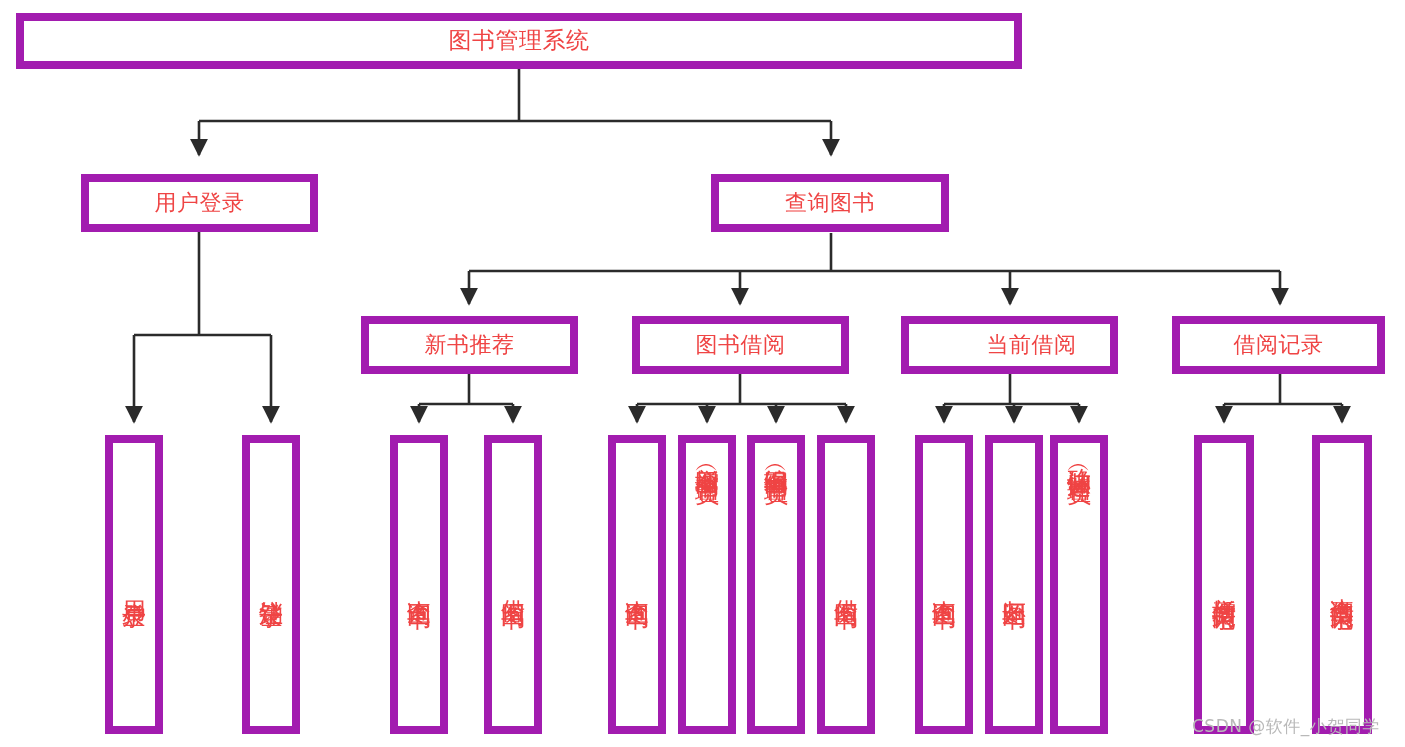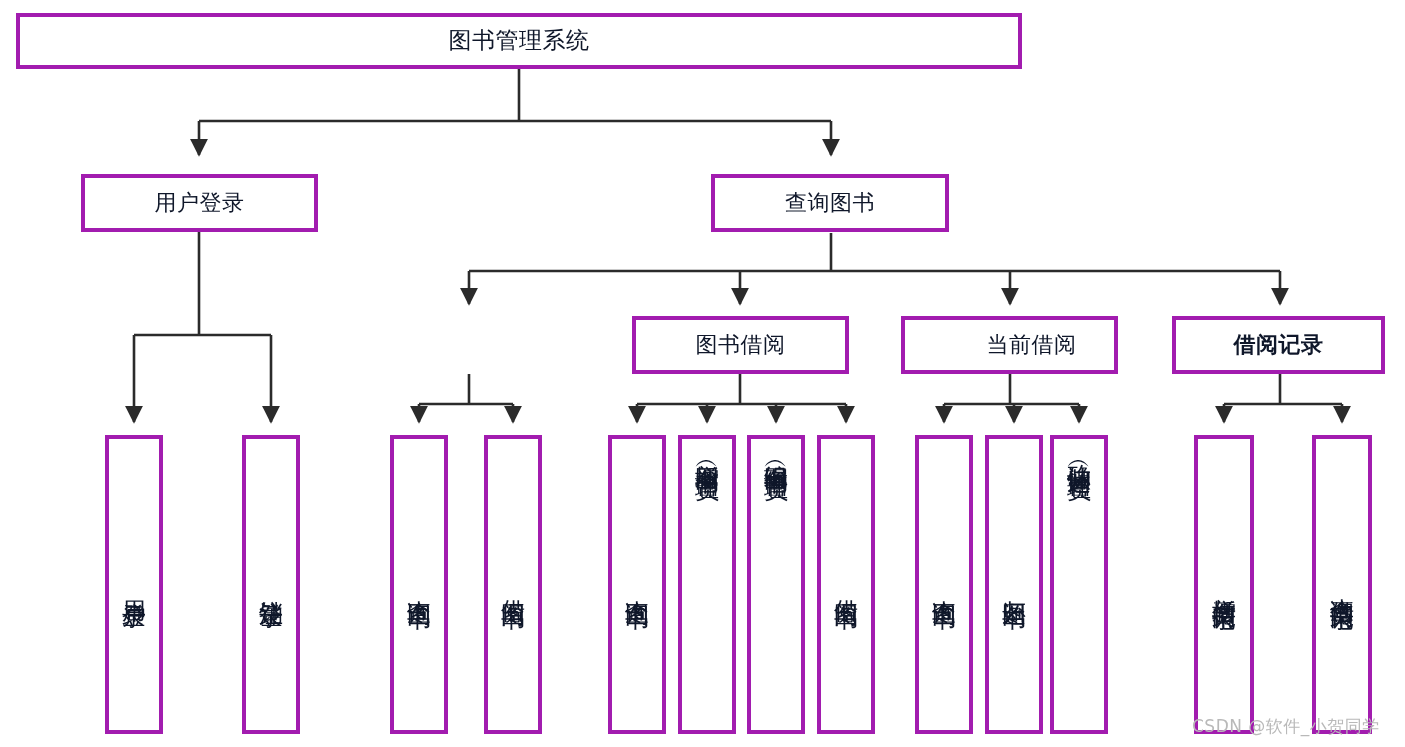--- a/index.html
+++ b/index.html
@@ -22,26 +22,26 @@
     position: absolute;
     left: 0;
     top: 0;
     width: 1405px;
     height: 747px;
     pointer-events: none;
   }
   .node {
     position: absolute;
     box-sizing: border-box;
-    border: 4px solid #a21caf;
+    border: 8px solid #a21caf;
     background: #ffffff;
     display: flex;
     align-items: center;
     justify-content: center;
-    color: #0f172a;
+    color: #ef4444;
   }
   .node .label {
     display: block;
     text-align: center;
     line-height: 1.12;
   }
   
   .node.horiz .label {
     writing-mode: horizontal-tb;
     font-size: 22px;
@@ -137,27 +137,30 @@
     <span class="label">图书管理系统</span>
   </div>
 
   <div class="node horiz" style="left:81px; top:174px; width:237px; height:58px;">
     <span class="label">用户登录</span>
   </div>
   <div class="node horiz" style="left:711px; top:174px; width:238px; height:58px;">
     <span class="label">查询图书</span>
   </div>
 
+  <div class="node horiz" style="left:361px; top:316px; width:217px; height:58px;">
+    <span class="label">新书推荐</span>
+  </div>
   <div class="node horiz" style="left:632px; top:316px; width:217px; height:58px;">
     <span class="label">图书借阅</span>
   </div>
   <div class="node horiz" style="left:901px; top:316px; width:217px; height:58px;padding-left:44px;">
     <span class="label">当前借阅</span>
   </div>
-  <div class="node horiz" style="left:1172px; top:316px; width:213px; height:58px;font-weight:bold;">
+  <div class="node horiz" style="left:1172px; top:316px; width:213px; height:58px;">
     <span class="label">借阅记录</span>
   </div>
 
   <div class="node vert center" style="left:105px; top:435px; width:58px; height:299px;">
     <span class="label">用户登录</span>
   </div>
   <div class="node vert center" style="left:242px; top:435px; width:58px; height:299px;">
     <span class="label">注销登录</span>
   </div>
 

